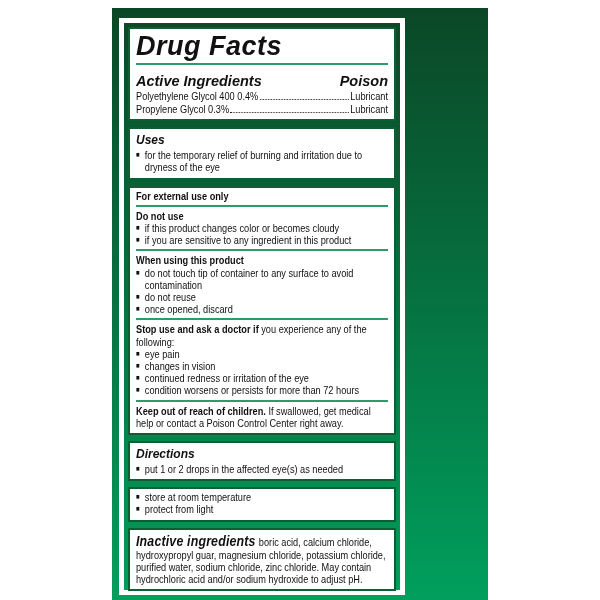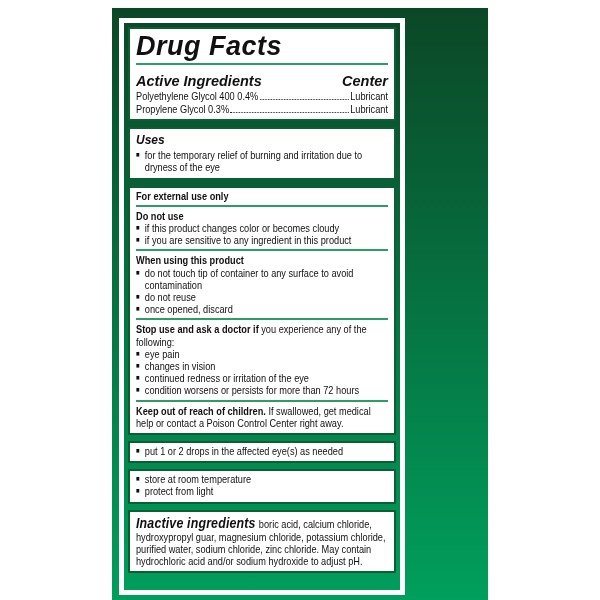--- a/index.html
+++ b/index.html
@@ -46,21 +46,21 @@
 
 <div class="page">
   <div class="panel">
     <div class="frame">
 
       <div class="box">
         <div class="title">Drug Facts</div>
         <div class="rule"></div>
         <div class="aihead">
           <span>Active Ingredients</span>
-          <span>Center</span>
+          <span>Poison</span>
         </div>
         <div class="cond">
           <div class="ingrow">
             <span class="nm">Polyethylene Glycol 400 0.4%</span>
             <span class="lead"></span>
             <span>Lubricant</span>
           </div>
           <div class="ingrow">
             <span class="nm">Propylene Glycol 0.3%</span>
             <span class="lead"></span>
@@ -127,20 +127,21 @@
             <span class="sq">■</span>
             <span>condition worsens or persists for more than 72 hours</span>
           </div>
           <div class="rule"></div>
 
           <div class="para"><span class="b">Keep out of reach of children.</span><span> If swallowed, get medical help or contact a Poison Control Center right away.</span></div>
         </div>
       </div>
 
       <div class="box">
+        <div class="sechead">Directions</div>
         <div class="cond">
           <div class="bi">
             <span class="sq">■</span>
             <span>put 1 or 2 drops in the affected eye(s) as needed</span>
           </div>
         </div>
       </div>
 
       <div class="box">
         <div class="cond">

